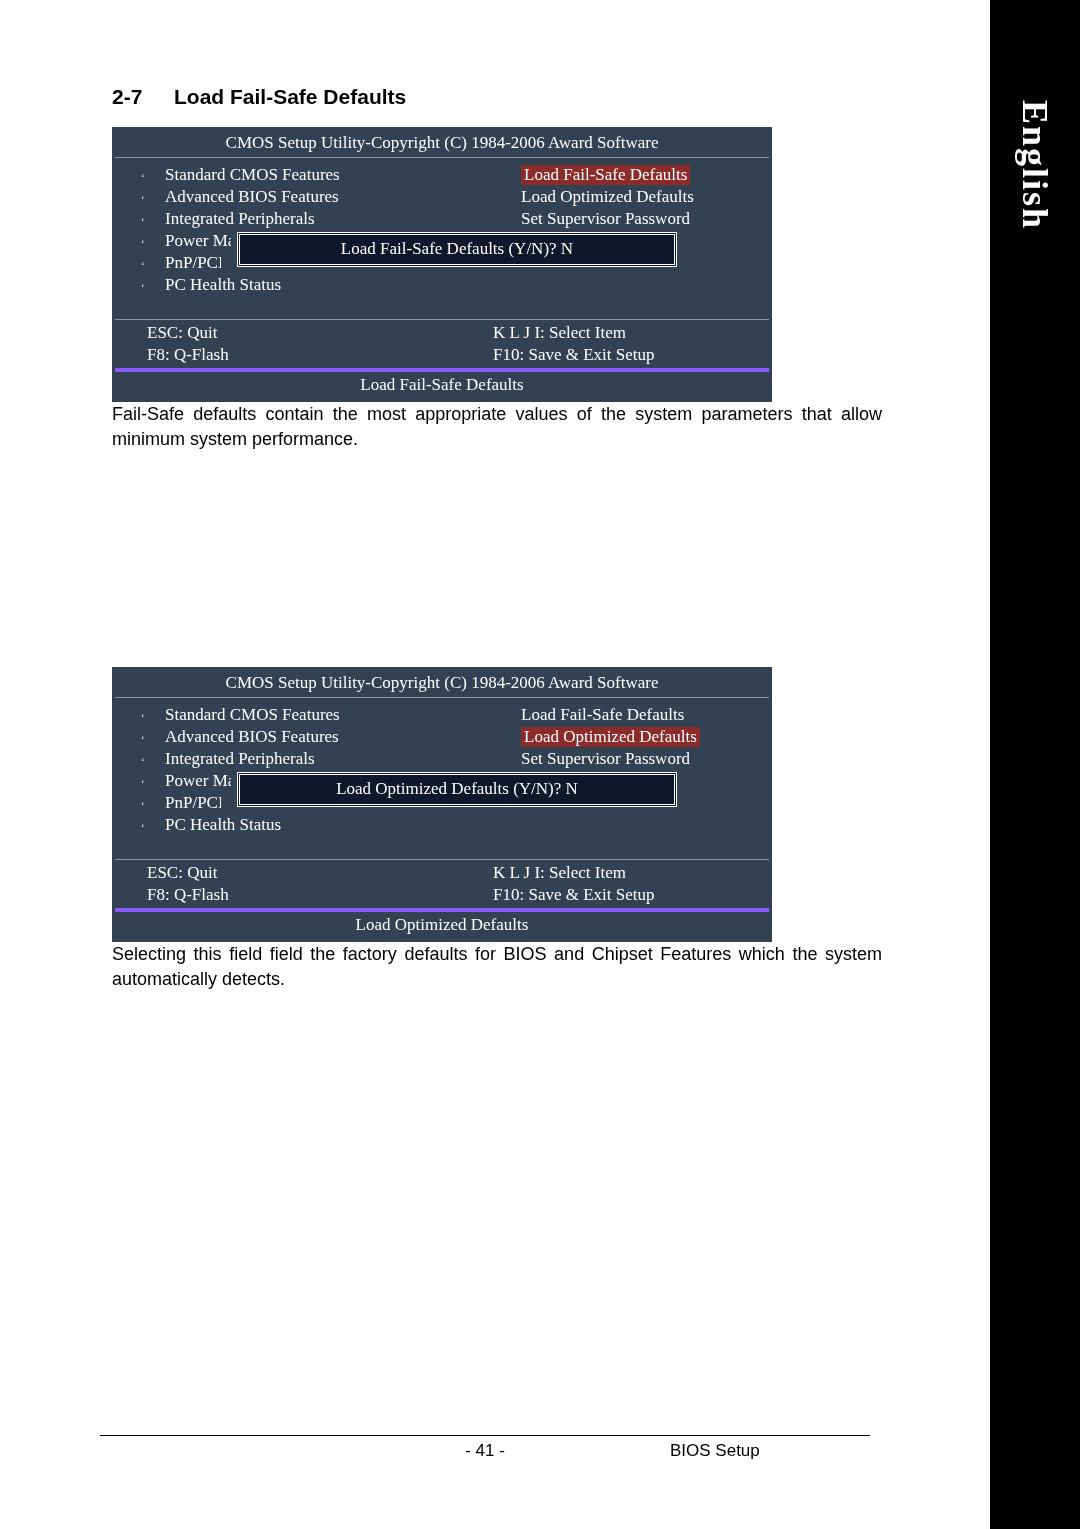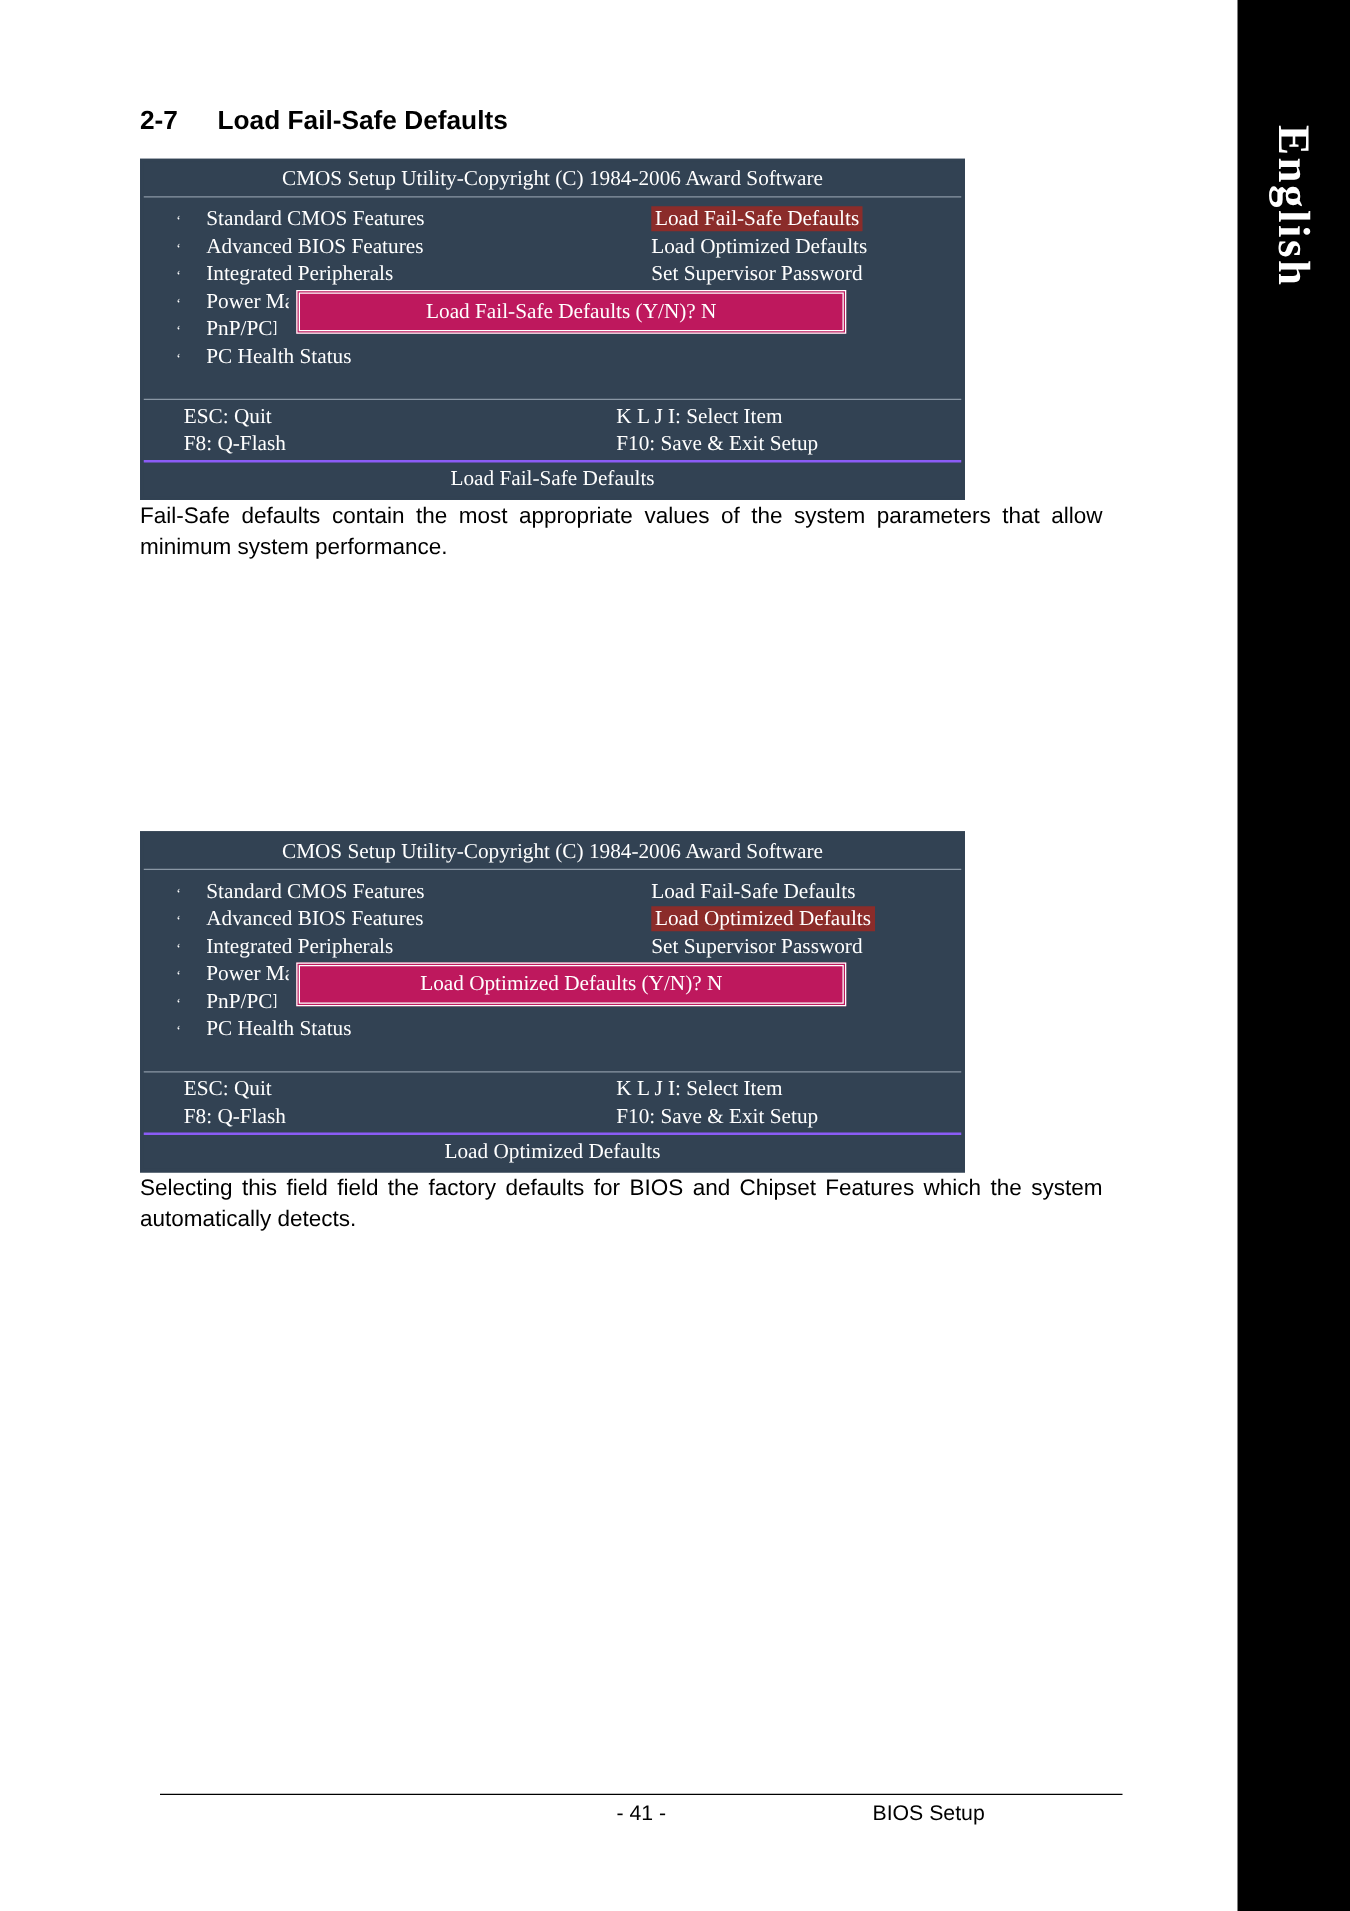--- a/index.html
+++ b/index.html
@@ -93,28 +93,28 @@
     display: inline-block;
     padding: 0 3px;
     line-height: 20px;
   }
   .dialog {
     position: absolute;
     left: 122px;
     top: 74px;
     width: 440px;
     border: 3px double #fff;
-    background: #be185d;
+    background: #0f172a;
     text-align: center;
     padding: 4px 0 5px 0;
     z-index: 5;
   }
   .bios-help {
     display: flex;
-    border-bottom: 2px solid #8b5cf6;
+    border-bottom: 4px solid #8b5cf6;
   }
   .help-left {
     width: 360px;
     padding: 2px 0 2px 32px;
   }
   .help-right {
     flex: 1;
     padding: 2px 0 2px 18px;
   }
   .help-line { line-height: 22px; }
@@ -123,21 +123,21 @@
     padding: 3px 0 4px 0;
   }
   .desc {
     font-size: 18px;
     line-height: 25px;
     text-align: justify;
   }
   .section-gap { height: 215px; }
   .page-footer {
     position: absolute;
-    left: 128px;
+    left: 100px;
     top: 1435px;
     width: 770px;
     border-top: 1px solid #000;
     padding-top: 5px;
     font-size: 17px;
     display: flex;
   }
   .pf-center { flex: 1; text-align: center; }
   .pf-right { text-align: left; }
   .cut1 { overflow: hidden; width: 66px; display: inline-block; vertical-align: bottom; white-space: nowrap;}

